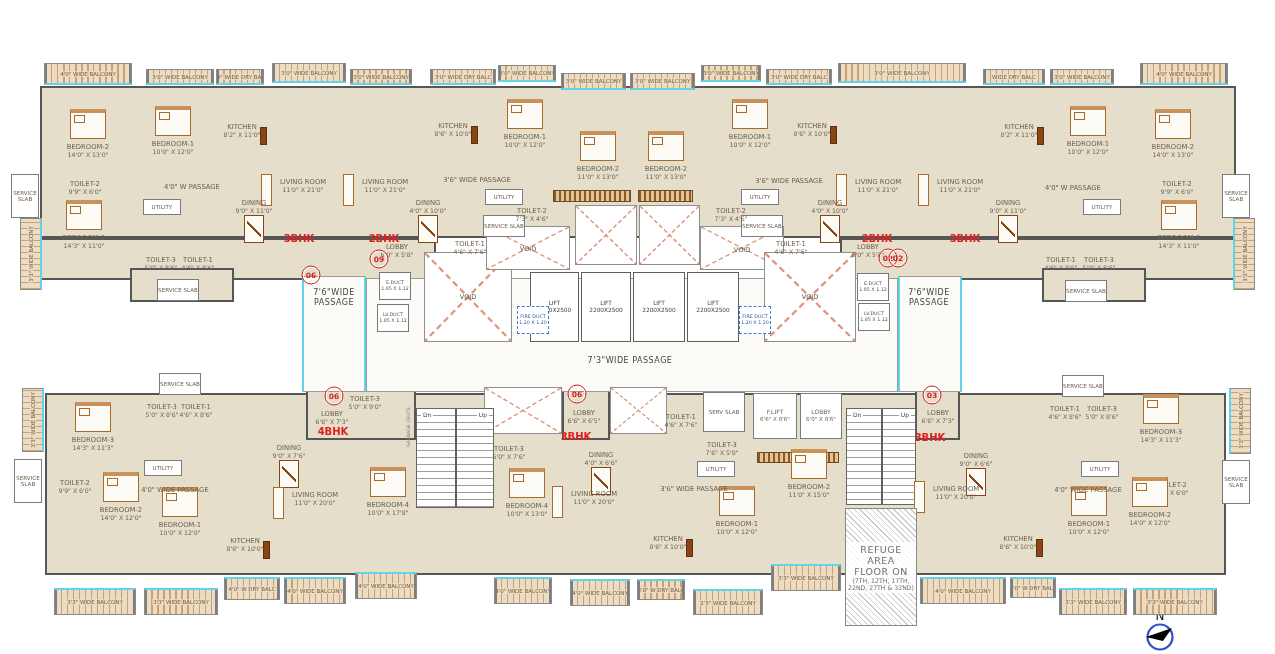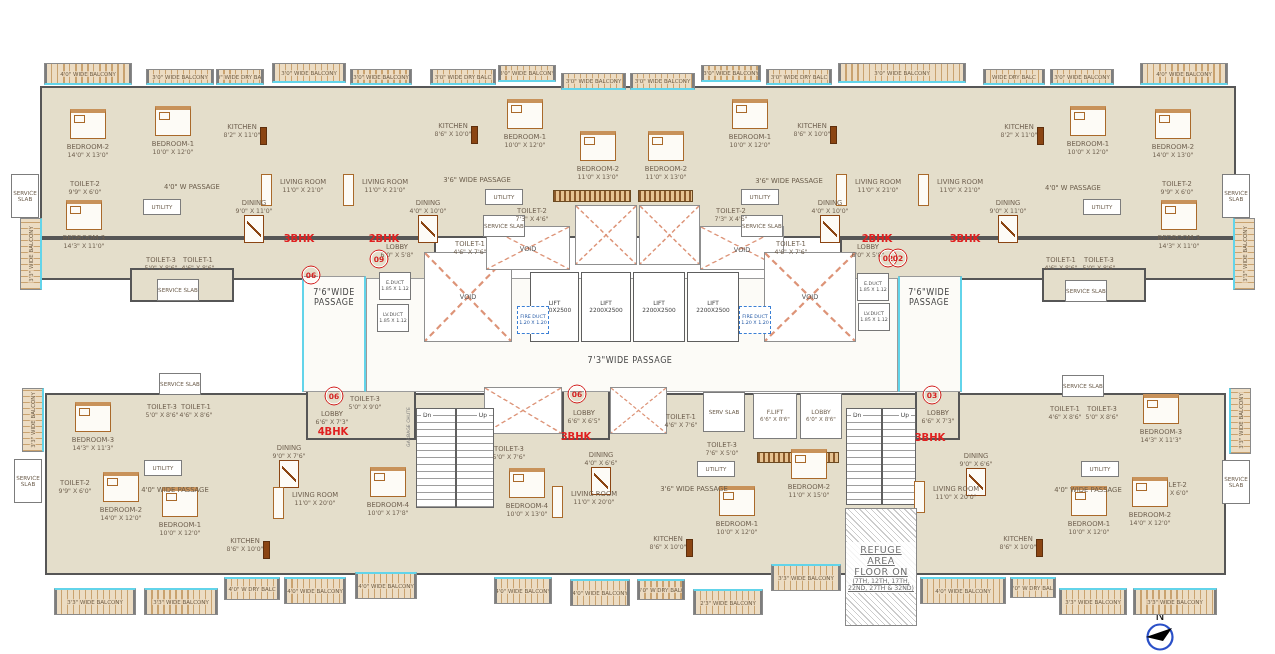--- a/index.html
+++ b/index.html
@@ -48,21 +48,21 @@
   .dtable{position:absolute;background:#fdfbf6;border:1.2px solid #8b4513;box-sizing:border-box;}
   .dtable::after{content:"";position:absolute;left:2px;top:2px;right:2px;bottom:2px;
        background:linear-gradient(45deg,transparent 46%,#8b4513 46%,#8b4513 54%,transparent 54%);}
   .kcounter{position:absolute;background:#8b4513;border:1px solid #5e2f0d;box-sizing:border-box;}
   .ucircle{position:absolute;transform:translate(-50%,-50%);width:17px;height:17px;border:1.6px solid #d42222;
            border-radius:50%;box-shadow:inset 0 0 0 1px #fff;display:flex;align-items:center;justify-content:center;
            font-size:7.5px;font-weight:bold;color:#d42222;background:transparent;}
   .bhk{position:absolute;transform:translate(-50%,-50%);font-size:10px;font-weight:bold;color:#e02020;white-space:nowrap;}
   .refuge{position:absolute;background:repeating-linear-gradient(45deg,#fff 0 3px,#cccccc 3px 4px);
           border:1.5px solid #888;box-sizing:border-box;display:flex;align-items:center;justify-content:center;}
-  .refuge .rt{text-align:center;color:#6f6f6f;background:rgba(255,255,255,.82);padding:2px;text-decoration:underline;}
+  .refuge .rt{text-align:center;color:#6f6f6f;background:rgba(255,255,255,.82);padding:2px;}
   .refuge .rt .l1{font-size:9.5px;letter-spacing:.5px;}
   .refuge .rt .l2{font-size:6.2px;}
   .north{position:absolute;width:34px;text-align:center;}
   .north-n{font-size:12px;color:#111;font-family:"DejaVu Sans",sans-serif;line-height:1;}
 </style>
 </head>
 <body>
 
 <div id="plan">
   <div class="north" style="left:1143px;top:610px;">

